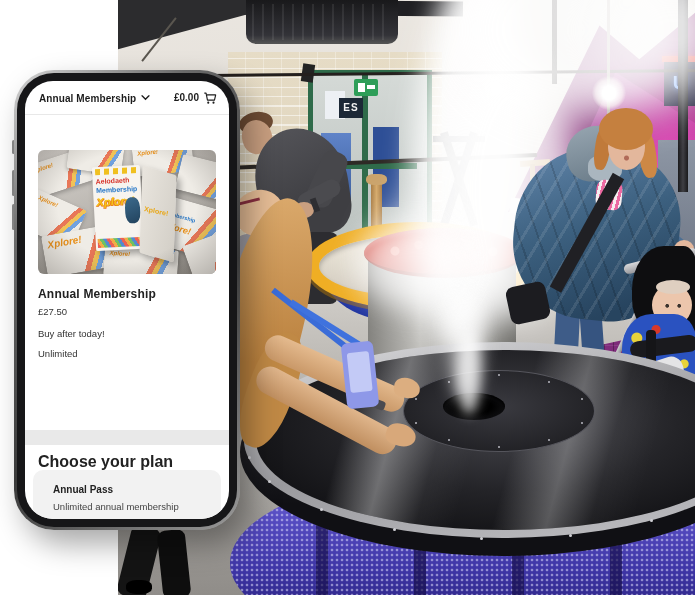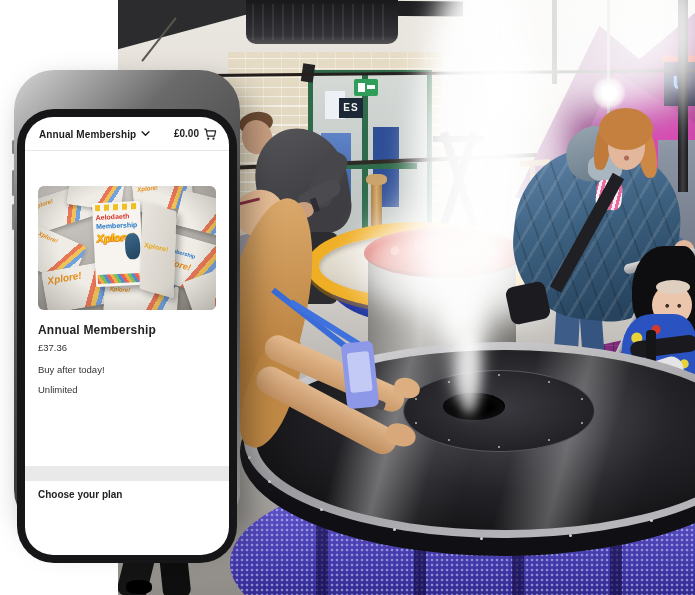--- a/index.html
+++ b/index.html
@@ -175,21 +175,21 @@
   .g-hand1{left:276px;top:378px;width:26px;height:20px;background:#dcae80;border-radius:50% 60% 50% 40%;transform:rotate(10deg);}
   .g-hand2{left:268px;top:424px;width:30px;height:22px;background:#d8a87a;border-radius:50% 60% 55% 40%;transform:rotate(16deg);}
   .g-leg1{left:6px;top:526px;width:30px;height:72px;background:#141414;border-radius:8px;transform:rotate(14deg);}
   .g-leg2{left:42px;top:530px;width:28px;height:68px;background:#0e0e0e;border-radius:8px;transform:rotate(-6deg);}
   .g-shoe{left:8px;top:580px;width:26px;height:14px;background:#000;border-radius:40%;}
 
   
   .phone{left:14px;top:70px;width:226px;height:460px;border-radius:40px;
     background:linear-gradient(135deg,#d6d6d6,#6a6a6a 25%,#3a3a3a 60%,#9a9a9a);
     box-shadow:10px 14px 30px rgba(0,0,0,.35);}
-  .bezel{left:3px;top:3px;width:220px;height:454px;border-radius:37px;background:#161618;margin-top:36px;}
+  .bezel{left:3px;top:3px;width:220px;height:454px;border-radius:37px;background:#161618;}
   .screen{left:8px;top:8px;width:204px;height:438px;border-radius:28px;background:#fff;overflow:hidden;}
   .side-btn{width:3px;background:#8e8e8e;border-radius:2px;left:12px;}
   .sb1{top:140px;height:14px;}.sb2{top:170px;height:26px;}.sb3{top:204px;height:26px;}
 
   .ph-header{left:0;top:0;width:204px;height:33px;border-bottom:1px solid #e8e8e8;}
   .selector{left:14px;top:9px;height:16px;display:flex;align-items:center;gap:5px;font-size:10px;font-weight:bold;color:#1c1c1c;letter-spacing:.1px;cursor:pointer;}
   .cartgrp{right:12px;top:8px;height:17px;display:flex;align-items:center;gap:4px;cursor:pointer;}
   .cart-total{font-size:10px;font-weight:bold;color:#1c1c1c;}
   .chev{width:9px;height:6px;}
   .cart-ic{width:14px;height:14px;}
@@ -220,21 +220,21 @@
   .astro{position:absolute;right:2px;top:32px;width:15px;height:26px;background:linear-gradient(160deg,#3c6a8c,#22435e);border-radius:40%;}
   .fold-r{position:absolute;left:103px;top:20px;width:34px;height:88px;background:linear-gradient(100deg,#e9e5de,#d2cec6);border-radius:2px;transform:skewY(14deg) rotate(2deg);box-shadow:4px 3px 6px rgba(0,0,0,.3);}
   .fold-r span{position:absolute;left:3px;top:38px;font-size:7px;font-weight:bold;font-style:italic;color:#e8a81a;transform:rotate(-4deg);}
 
   .ph-title{left:13px;top:206px;font-size:12px;font-weight:bold;color:#222;letter-spacing:.2px;}
   .ph-price{left:13px;top:225px;font-size:9.5px;color:#333;}
   .ph-tag{left:13px;top:247px;font-size:9.5px;color:#333;}
   .ph-vlabel{left:13px;top:267px;font-size:9.5px;color:#333;}
   .ph-vbody{left:13px;top:282px;width:182px;font-size:9.5px;line-height:15px;color:#333;white-space:pre-line;}
   .ph-band{left:0;top:349px;width:204px;height:15px;background:#e9e9e9;}
-  .ph-choose{left:13px;top:372px;font-size:10px;font-weight:bold;color:#222;}
+  .ph-choose{left:13px;top:372px;font-size:16px;font-weight:bold;color:#222;}
   .plan-card{left:8px;top:389px;width:188px;height:60px;background:#f2f2f2;border-radius:10px;cursor:pointer;}
   .plan-name{left:20px;top:14px;font-size:10px;font-weight:bold;color:#222;position:absolute;}
   .plan-desc{left:20px;top:31px;font-size:9.5px;color:#444;position:absolute;}
 </style>
 </head>
 <body>
 
 <div class="stage">
 
   <div class="a photo">
@@ -426,25 +426,29 @@
             <div class="astro"></div>
             <div class="rainbow"></div>
           </div>
           <div class="fold-r">
               <span>Xplore!</span>
             </div>
           <div class="pimg-vig"></div>
         </div>
 
         <div class="a ph-title">Annual Membership</div>
-        <div class="a ph-price">£37.36</div>
+        <div class="a ph-price">£27.50</div>
         <div class="a ph-tag">Buy after today!</div>
         <div class="a ph-vlabel">Unlimited</div>
 
         <div class="a ph-band"></div>
         <div class="a ph-choose">Choose your plan</div>
 
+        <div class="a plan-card">
+          <div class="plan-name">Annual Pass</div>
+          <div class="plan-desc">Unlimited annual membership</div>
+        </div>
 
       </div>
     </div>
   </div>
 
 </div>
 
 </body></html>

